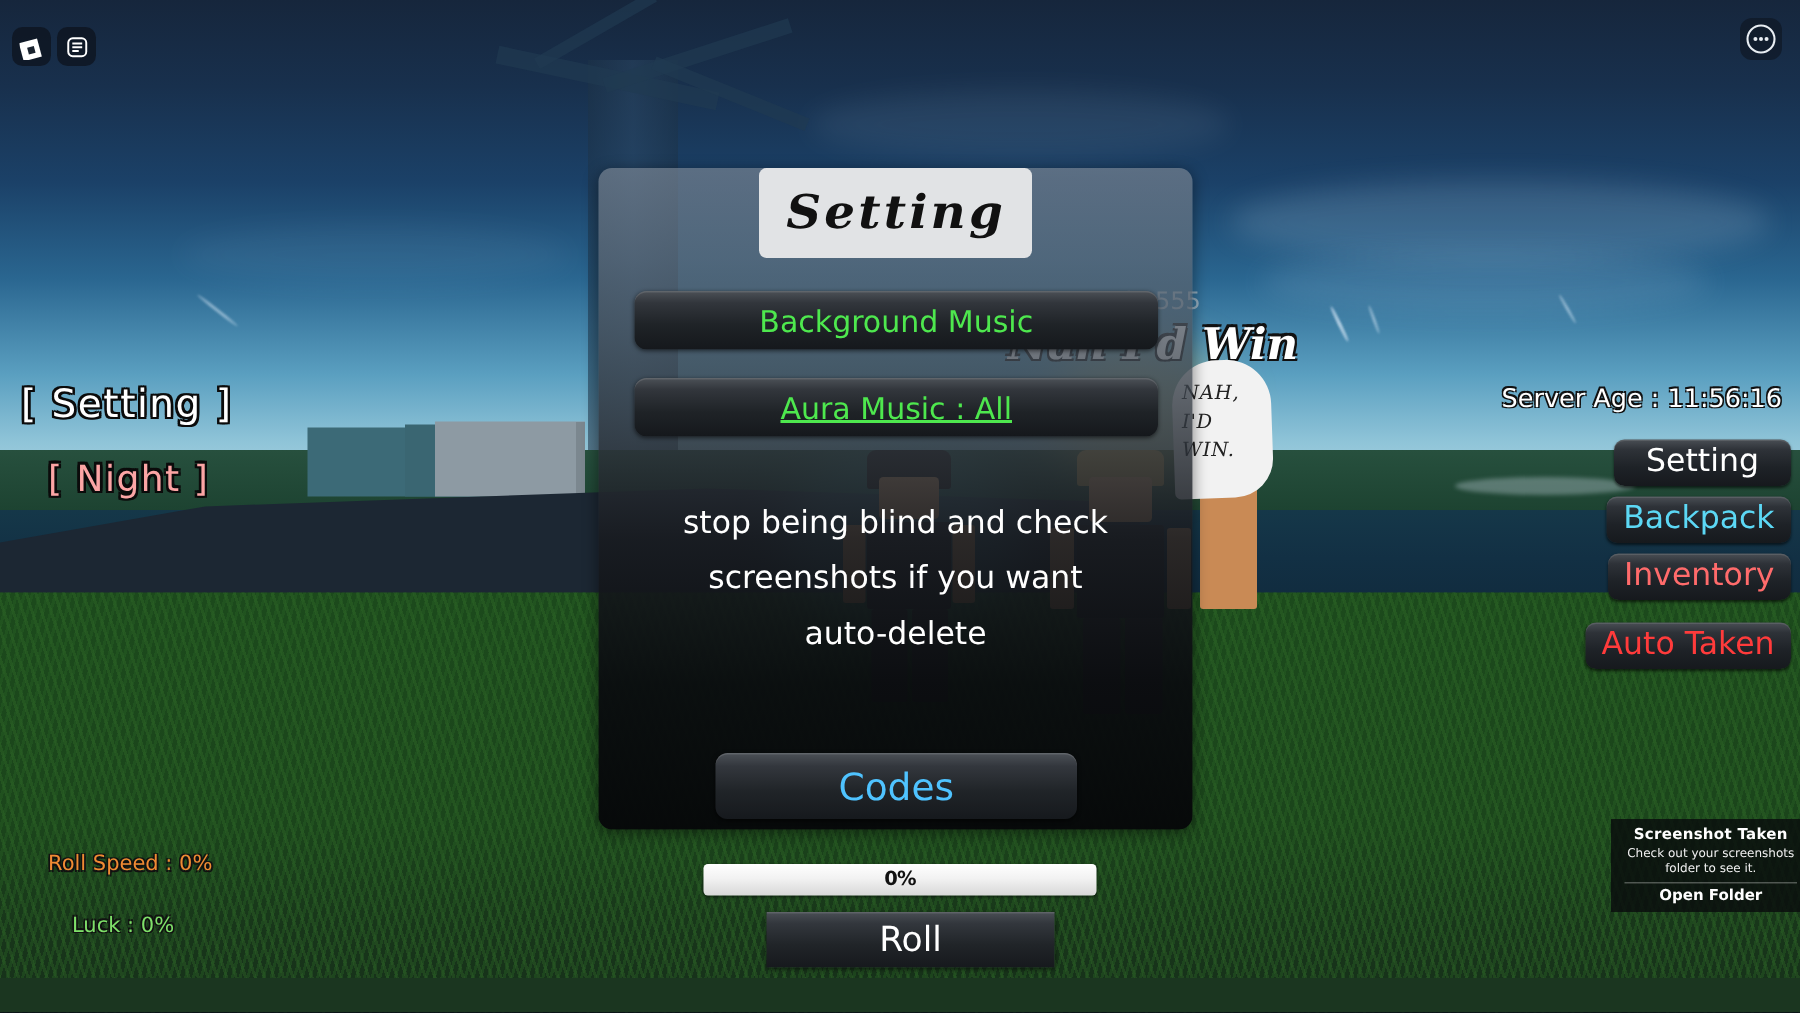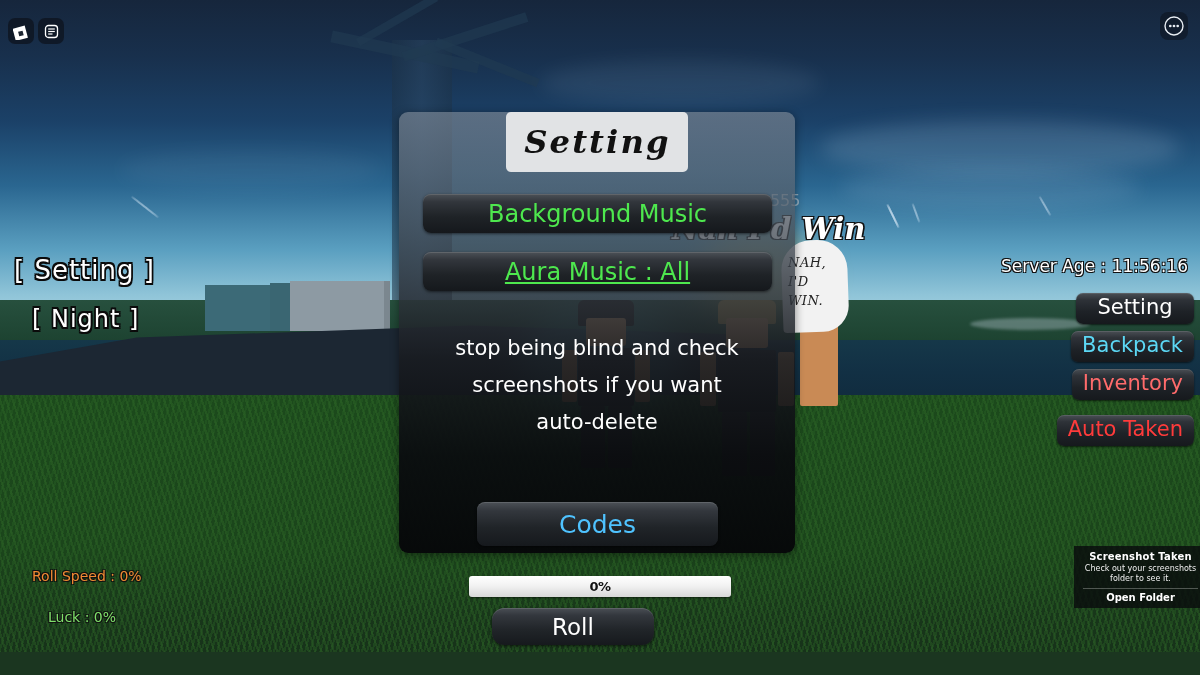--- a/index.html
+++ b/index.html
@@ -170,21 +170,21 @@
 
   #tag-peaceful {
     left: 14px; top: 255px;
     font-size: 26px;
     color: #ffffff;
     letter-spacing: 1px;
   }
   #tag-night {
     left: 32px; top: 305px;
     font-size: 24px;
-    color: #ffffff;
+    color: #fca5a5;
     letter-spacing: 1px;
   }
   #server-age {
     right: 12px; top: 256px;
     font-size: 17px;
     color: #ffffff;
   }
   #roll-speed {
     left: 32px; top: 568px;
     font-size: 14px;
@@ -261,21 +261,21 @@
     position: absolute;
     left: 24px;
     width: 349px;
     height: 39px;
     border-radius: 8px;
     background: linear-gradient(to bottom, #4c5157 0%, #32363c 20%, #1f2327 58%, #15181c 100%);
     box-shadow: 0 1px 3px rgba(0,0,0,0.55), inset 0 1px 0 rgba(255,255,255,0.12);
     display: flex;
     align-items: center;
     justify-content: center;
-    font-size: 24px;
+    font-size: 20px;
     color: #4ee84e;
     cursor: pointer;
   }
   #btn-bg-music { top: 82px; }
   #btn-aura-music { top: 140px; text-decoration: underline; }
 
   #panel-note {
     position: absolute;
     left: 26px;
     top: 218px;
@@ -350,23 +350,23 @@
   }
   #progress-label {
     font-family: "DejaVu Sans", sans-serif;
     font-weight: bold;
     font-size: 13px;
     color: #111;
     letter-spacing: -0.5px;
   }
   #roll-button {
     position: absolute;
-    left: 492px; top: 608px;
-    width: 162px; height: 37px;
-    border-radius: 12px;
+    left: 511px; top: 608px;
+    width: 192px; height: 37px;
+    border-radius: 0;
     background: linear-gradient(to bottom, #4a4f55 0%, #33373d 20%, #212529 58%, #16191d 100%);
     box-shadow: 0 1px 3px rgba(0,0,0,0.6), inset 0 1px 0 rgba(255,255,255,0.12);
     display: flex; align-items: center; justify-content: center;
     font-size: 23px;
     color: #ffffff;
     cursor: pointer;
   }
 
   
   #screenshot-toast {

